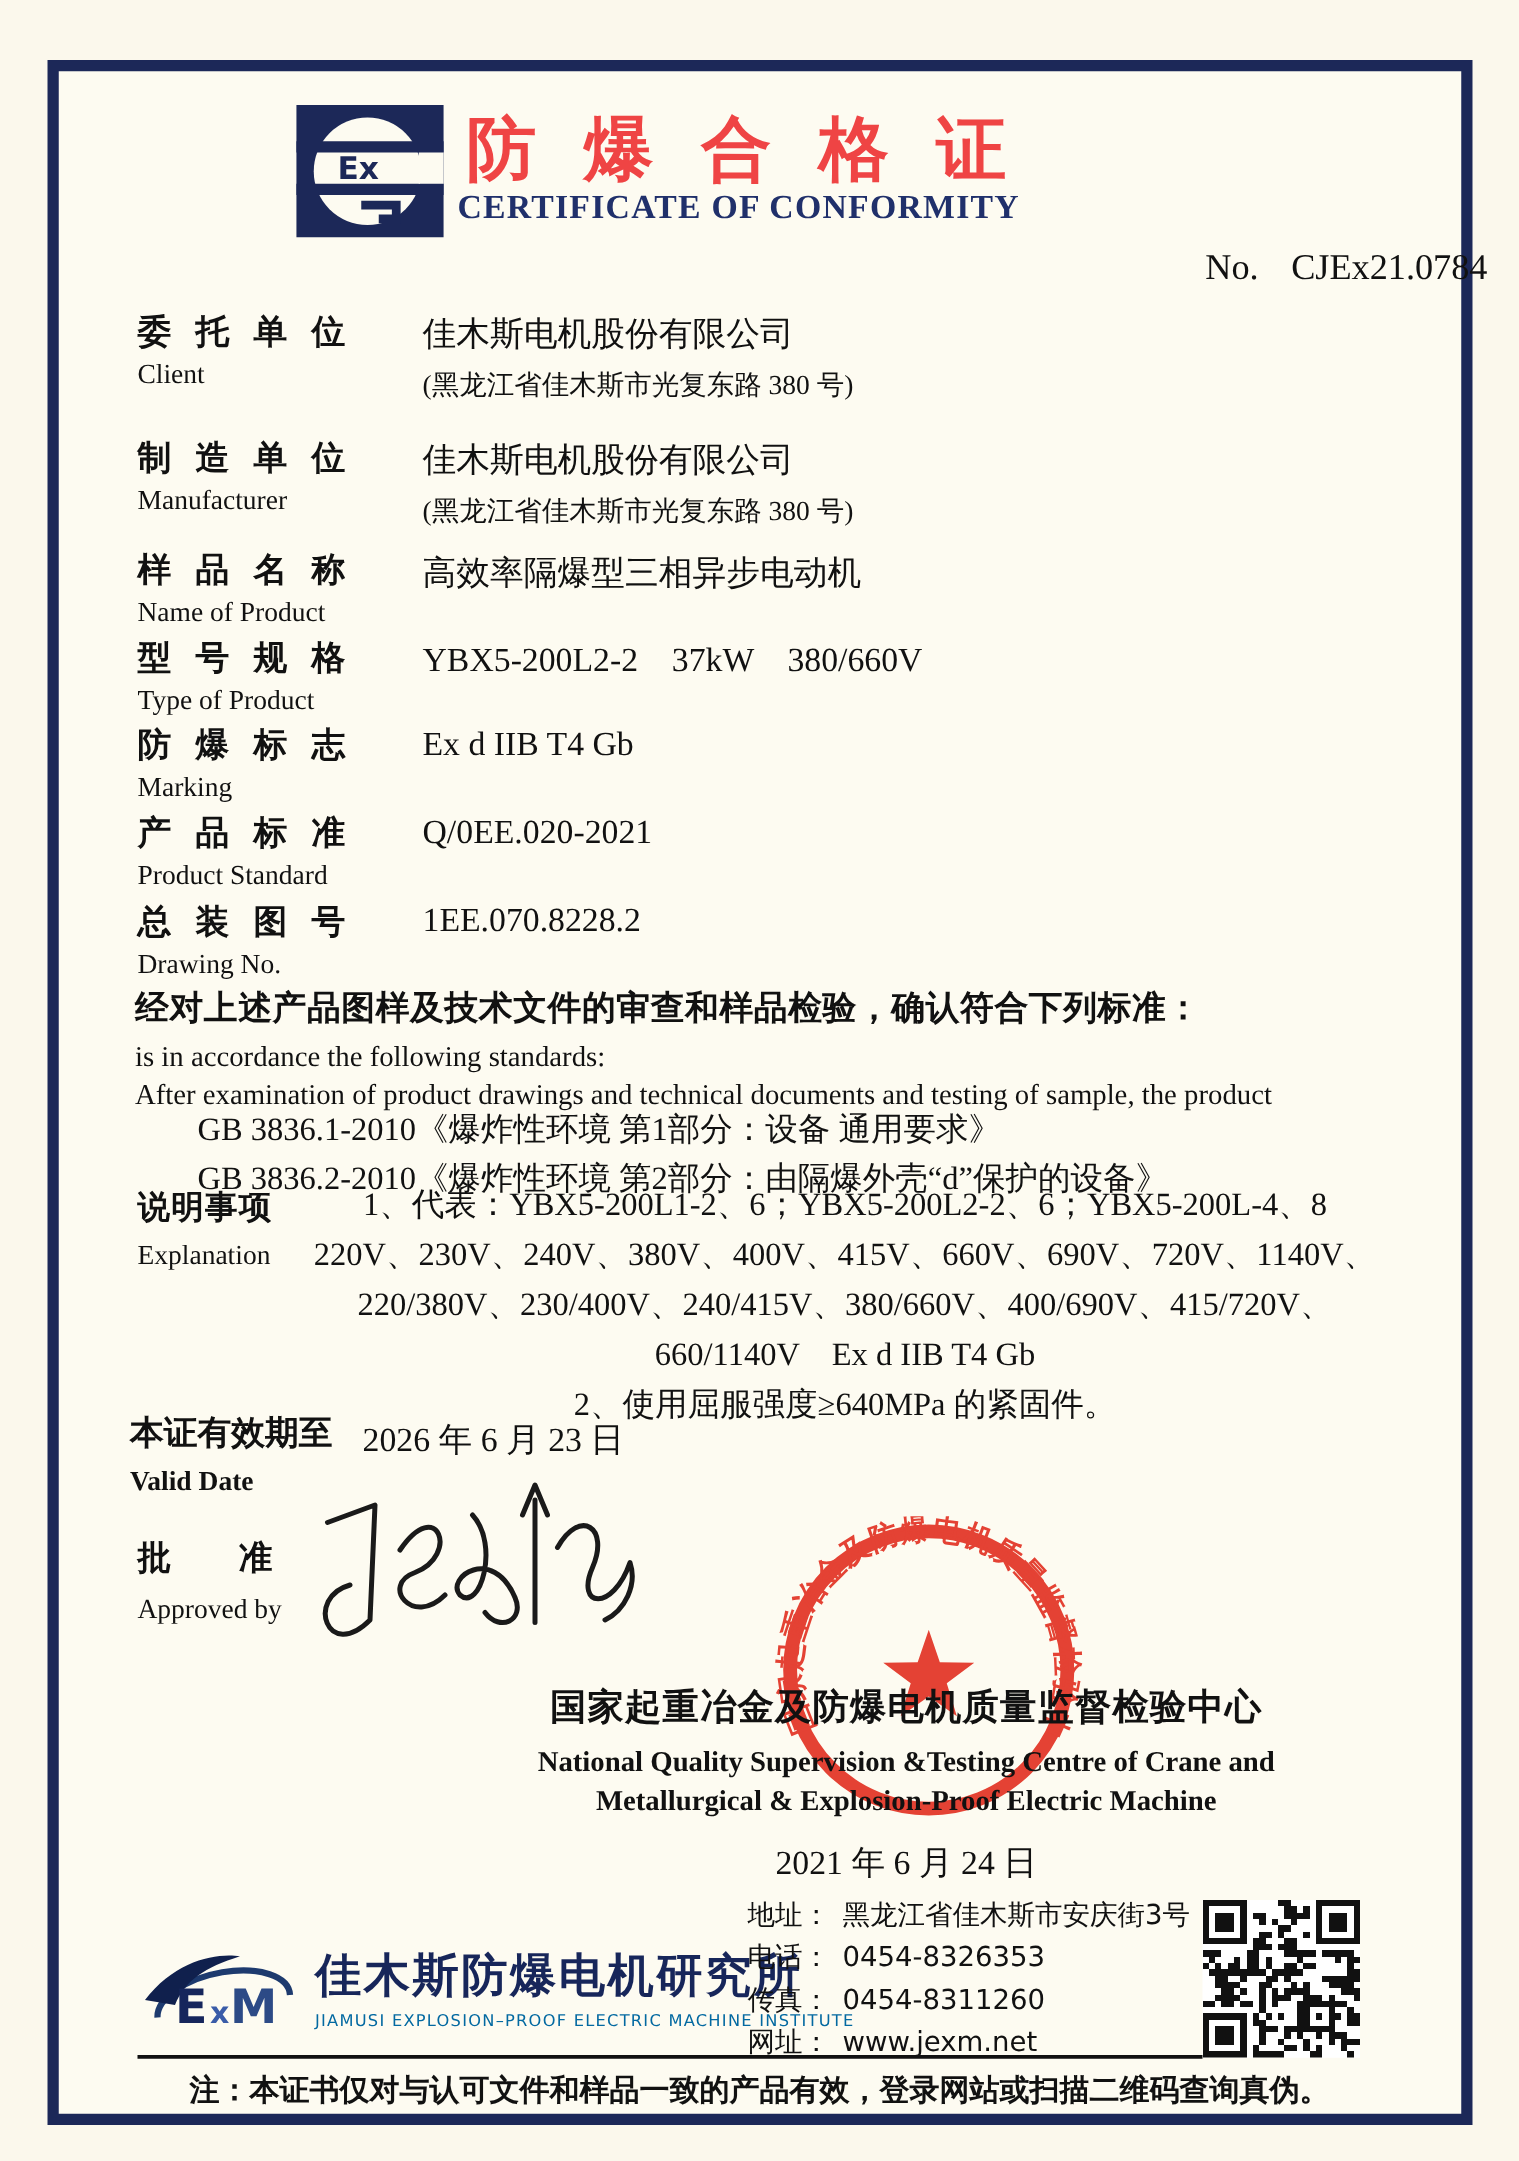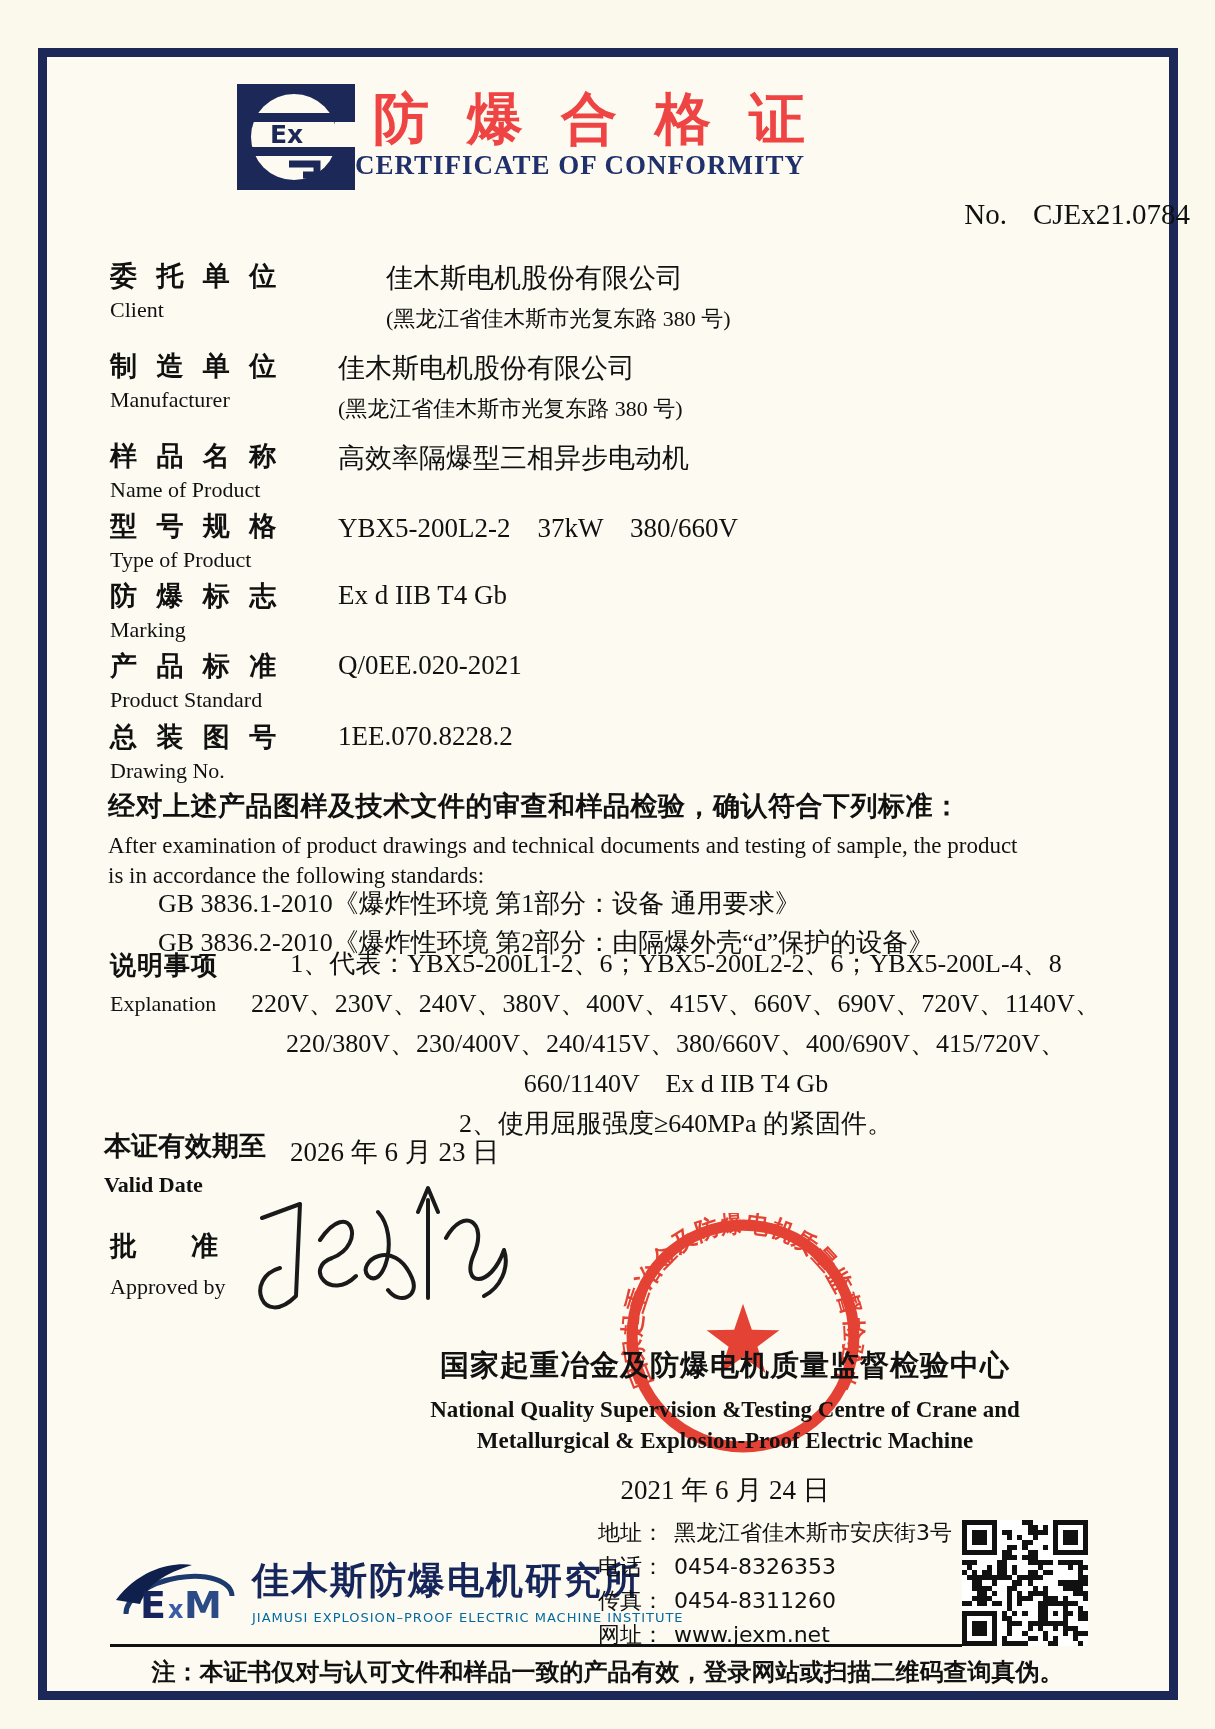--- a/index.html
+++ b/index.html
@@ -16,39 +16,39 @@
     border:9px solid #1c2858;box-sizing:border-box;
     background:#fdfbf1;
   }
   
   .exlogo{left:237px;top:84px;width:118px;height:106px;}
   .title-cn{
     left:355px;top:82px;width:480px;text-align:center;
     font-size:56px;font-weight:bold;color:#ef4444;letter-spacing:12px;
   }
   .title-en{
-    left:355px;top:150px;width:480px;text-align:left;
+    left:336px;top:150px;width:480px;text-align:right;
     font-size:27px;font-weight:bold;color:#20306b;letter-spacing:1px;
   }
   .cert-no{
     left:0;top:198px;width:1190px;text-align:right;
     font-size:29px;color:#111;
   }
   .cert-no .no-label{margin-right:26px;}
   
   .frow{left:110px;width:1010px;display:flex;}
   .f-label{width:228px;flex:0 0 228px;}
   .f-label-cn{
     font-family:"DejaVu Sans","Liberation Sans",sans-serif;
     font-weight:bold;font-size:27px;letter-spacing:5px;white-space:nowrap;
   }
   .f-label-en{font-size:22px;margin-top:3px;}
   .f-value{font-size:27px;padding-top:2px;}
   .f-value2{font-size:22px;margin-top:8px;}
-  .r0{top:258px;gap:48px;} .r1{top:348px;} .r2{top:438px;} .r3{top:508px;}
+  .r0{top:247px;} .r1{top:348px;} .r2{top:438px;} .r3{top:508px;}
   .r4{top:578px;} .r5{top:648px;} .r6{top:719px;}
   
   .stmt{left:108px;top:788px;width:1010px;}
   .stmt-cn{
     font-family:"DejaVu Sans","Liberation Sans",sans-serif;
     font-weight:bold;font-size:27px;letter-spacing:0.5px;
   }
   .stmt-en{font-size:23px;line-height:30px;margin-top:7px;}
   .standards{left:158px;top:884px;width:960px;font-size:26px;line-height:39px;}
   
@@ -185,22 +185,22 @@
     <div class="f-label-en">Drawing No.</div>
   </div>
   <div>
     <div class="f-value">1EE.070.8228.2</div>
   </div>
 </div>
 
 <div class="abs stmt">
   <div class="stmt-cn">经对上述产品图样及技术文件的审查和样品检验，确认符合下列标准：</div>
   <div class="stmt-en">
+    <div>is in accordance the following standards:</div>
     <div>After examination of product drawings and technical documents and testing of sample, the product</div>
-    <div>is in accordance the following standards:</div>
   </div>
 </div>
 <div class="abs standards">
   <div>GB 3836.1-2010《爆炸性环境 第1部分：设备 通用要求》</div>
   <div>GB 3836.2-2010《爆炸性环境 第2部分：由隔爆外壳“d”保护的设备》</div>
 </div>
 
 <div class="abs expl-label">
   <div class="expl-label-cn">说明事项</div>
   <div class="expl-label-en">Explanation</div>

